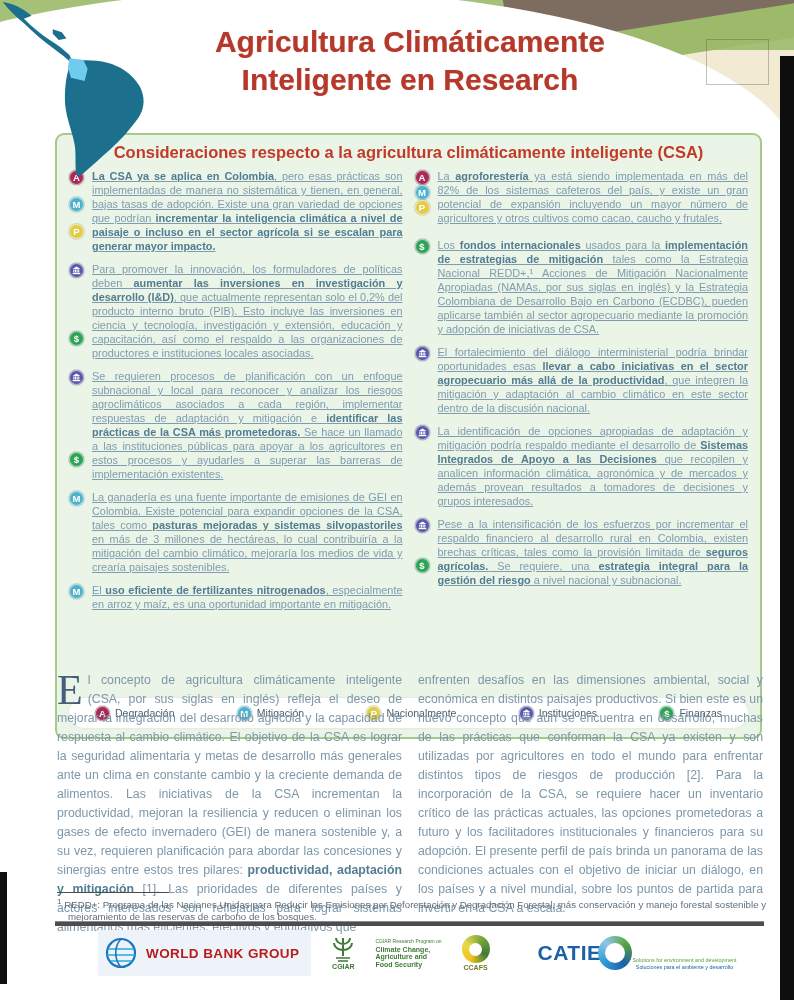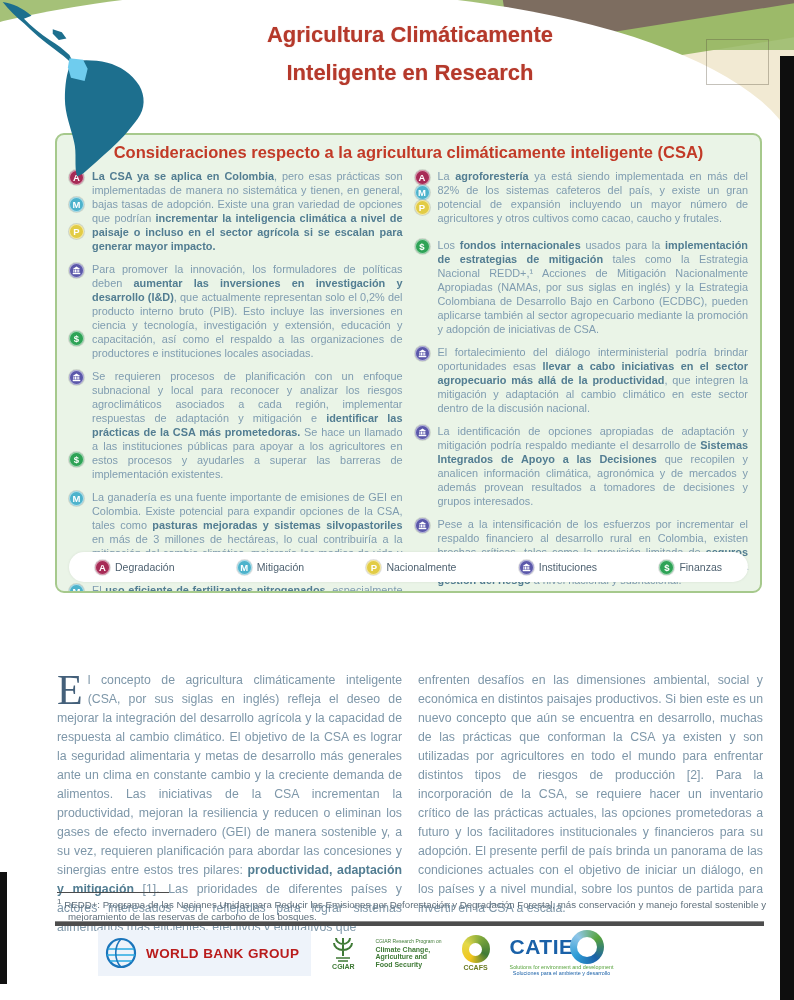--- a/index.html
+++ b/index.html
@@ -10,44 +10,44 @@
   }
   
   .banner{position:absolute;left:0;top:0;width:794px;height:136px;overflow:hidden;
     background:linear-gradient(#a5c178 0 50px,#f2ead3 50px 100%);}
   .corner-green{position:absolute;right:-50px;top:4px;width:340px;height:52px;
     background:#9cba69;transform:rotate(-9deg);z-index:2;}
   .corner-taupe{position:absolute;right:-50px;top:-34px;width:340px;height:56px;
     background:#7d6d60;transform:rotate(-9deg);z-index:3;}
   .white-oval{position:absolute;left:-220px;top:-10px;width:1020px;height:360px;
     background:#fff;border-radius:50%;z-index:4;}
-  .page-title{position:absolute;left:150px;top:16px;width:520px;z-index:6;
-    text-align:center;color:#b5392b;font-weight:bold;font-size:22px;line-height:38px;
+  .page-title{position:absolute;left:150px;top:23px;width:520px;z-index:6;
+    text-align:center;color:#b5392b;font-weight:bold;font-size:30px;line-height:38px;
     text-shadow:0 0 1px rgba(181,57,43,.45);}
   .flag{position:absolute;left:707px;top:40px;width:61px;height:44px;z-index:6;
     box-shadow:0 0 0 1px rgba(90,80,60,.35);display:flex;flex-direction:column;}
   .flag .y{flex:2;} .flag .b{flex:1;} .flag .r{flex:1;}
   .map{position:absolute;left:-2px;top:2px;z-index:7;}
   
   .edge-right{position:absolute;right:0;top:56px;width:14px;height:944px;background:#0e0e0e;z-index:40;}
   .edge-left{position:absolute;left:0;top:872px;width:7px;height:112px;background:#101010;z-index:40;}
   
-  .green-box{position:absolute;left:55px;top:133px;width:707px;height:460px;box-sizing:border-box;
+  .green-box{position:absolute;left:55px;top:133px;width:707px;height:606px;box-sizing:border-box;
     background:#eaf4e7;border:2px solid #a6c98c;border-radius:9px;overflow:hidden;z-index:5;}
   .green-box h2{margin:7px 14px 4px;text-align:center;color:#c23a27;font-size:16.5px;line-height:20px;}
   .cols{display:flex;gap:12px;padding:3px 12px 0;height:452px;overflow:hidden;}
   .colm{flex:1;min-width:0;}
   .para{display:flex;margin-bottom:9px;}
   .ics{width:23px;flex:none;display:flex;flex-direction:column;align-items:flex-start;
     justify-content:space-between;padding:1px 0 14px;}
   .ics.one{justify-content:flex-start;}
   .ic{width:15px;height:15px;border-radius:50%;color:#fff;font-size:9.5px;font-weight:bold;
     display:flex;align-items:center;justify-content:center;flex:none;
     box-shadow:inset 0 0 0 1px rgba(255,255,255,.55),0 0 0 1px rgba(0,0,0,.12);}
-  .ptxt{flex:1;font-size:10.9px;line-height:14px;color:#7f9cb0;text-align:justify;}
+  .ptxt{flex:1;font-size:10.9px;line-height:14px;color:#7f9cb0;text-align:justify;text-decoration:underline;}
   .b{font-weight:bold;color:#527d92;}
   
   .legend{position:absolute;left:12px;right:12px;bottom:9px;height:30px;background:#fff;
     border-radius:16px;display:flex;align-items:center;justify-content:space-between;
     padding:0 26px;box-shadow:0 0 3px rgba(0,0,0,.08);}
   .lg-item{display:flex;align-items:center;gap:5px;}
   .lg-item span.lbl{font-size:10.5px;color:#4e6170;}
   
   .bodycols{position:absolute;left:57px;top:671px;width:706px;display:flex;gap:16px;z-index:5;}
   .bcol{flex:1;font-size:12.3px;line-height:19px;color:#7e97a9;text-align:justify;}
@@ -71,21 +71,21 @@
   .ccafs-ring{width:28px;height:28px;border-radius:50%;
     background:conic-gradient(from 210deg,#f2c51d,#e4d94a,#7aa53b,#3f7a36,#f2c51d);
     display:flex;align-items:center;justify-content:center;}
   .ccafs-ring .hole{width:13px;height:13px;border-radius:50%;background:#fff;}
   .ciat{display:flex;align-items:center;gap:4px;}
   .ciat .txt{font-size:28px;font-weight:bold;color:#1e1e1c;letter-spacing:1px;}
   .ciat-globe{width:30px;height:30px;border-radius:50%;background:#2e8b45;position:relative;overflow:hidden;}
   .ciat-globe:before{content:"";position:absolute;left:4px;top:8px;right:4px;height:1.5px;background:#fff;box-shadow:0 7px 0 #fff, 0 14px 0 #fff;}
   .ciat-leaf{position:absolute;left:-6px;top:-14px;width:26px;height:12px;background:#47a23f;
     border-radius:0 100% 0 100%;transform:rotate(-18deg);}
-  .catie{display:flex;flex-direction:column;align-items:flex-start;}
+  .catie{display:flex;align-items:flex-end;margin-left:28px;}
   .catie .row{display:flex;align-items:center;}
   .catie .txt{font-size:21px;font-weight:bold;color:#1a61a8;letter-spacing:.5px;}
   .catie-swirl{width:34px;height:34px;border-radius:50%;margin-left:-3px;
     background:conic-gradient(from 140deg,#1a61a8,#2e9cd6,#8fc6e8,#57a33c,#1a61a8);
     display:flex;align-items:center;justify-content:center;}
   .catie-swirl .hole{width:20px;height:20px;border-radius:50%;background:#fff;}
   .catie .sub{font-size:5.4px;line-height:6.4px;text-align:center;}
   .catie .sub .en{color:#57a33c;} .catie .sub .es{color:#1a61a8;}
 </style>
 </head>

